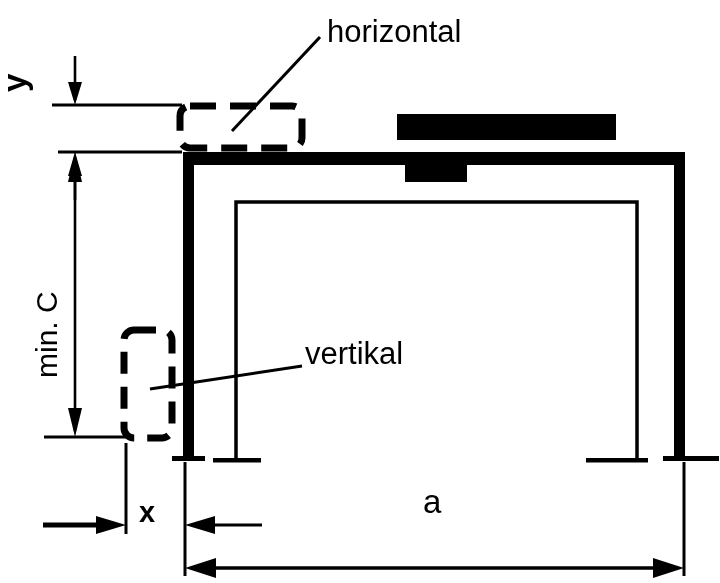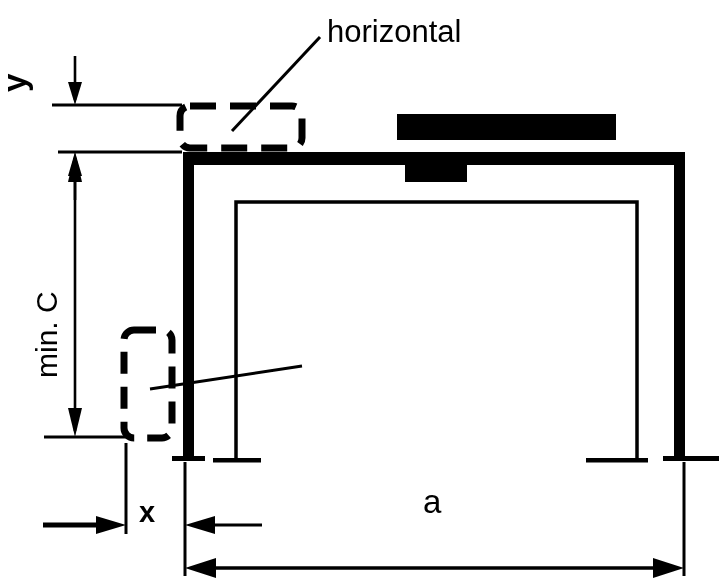--- a/index.html
+++ b/index.html
@@ -153,20 +153,21 @@
     <g>
       <line x1="196" y1="568" x2="673" y2="568" stroke="#000" stroke-width="3.4"></line>
       <path d="M 185 568 L 216 558 L 216 578 Z" fill="#000"></path>
       <path d="M 684 568 L 653 558 L 653 578 Z" fill="#000"></path>
     </g>
 
   </svg>
 
   <div class="lbl" id="label-horizontal">horizontal</div>
 
+  <div class="lbl" id="label-vertikal">vertikal</div>
 
   <div class="lbl" id="label-a">a</div>
 
   <div class="lbl" id="label-x">x</div>
 
   <div class="lbl" id="label-y">y</div>
 
   <div class="lbl" id="label-minc">min. C</div>
 
 </div>

